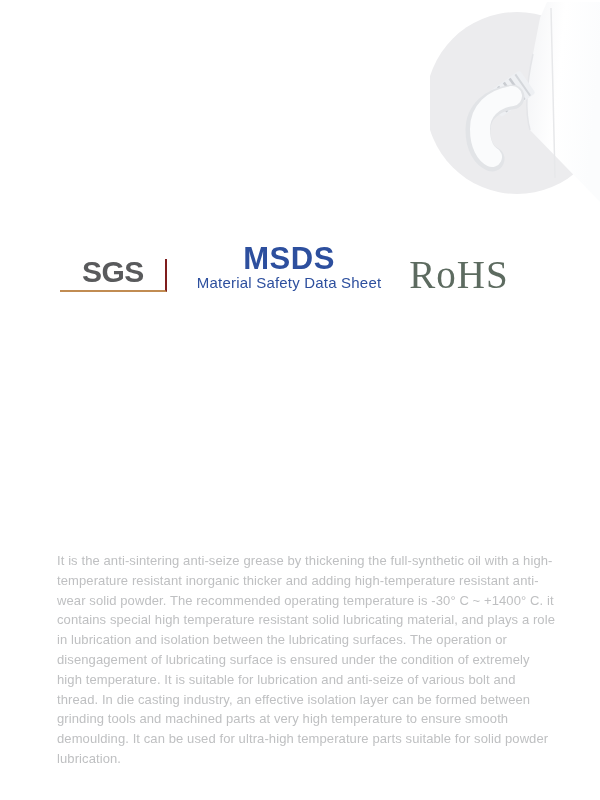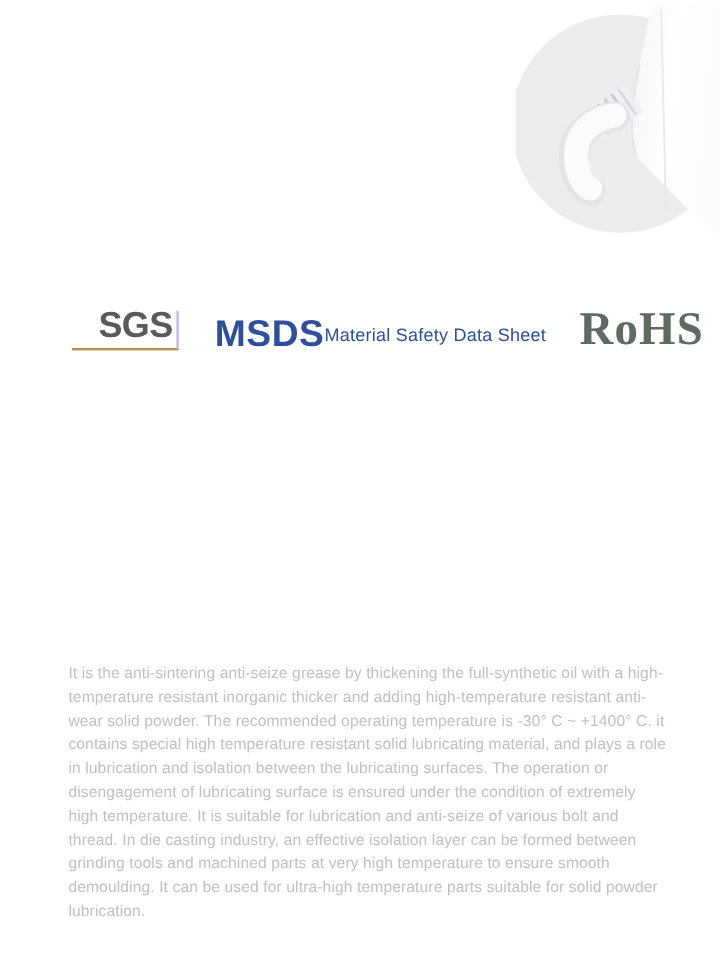--- a/index.html
+++ b/index.html
@@ -25,33 +25,33 @@
     margin:16px 0 0 0; font-style:italic; color:#9c9ea1;
     font-size:21px; line-height:29px; letter-spacing:0.6px; font-weight:500;
   }
 
   
   .cert-row {
     position:absolute; left:60px; top:252px; height:42px;
     display:flex; align-items:flex-end;
   }
   .cert-sgs {
-    border-bottom:2px solid #c18c52; border-right:2px solid #c4b5fd;
-    padding:0 3px 4px 22px; margin-bottom:2px;
+    border-bottom:2px solid #c18c52; border-right:2px solid #7f1d1d;
+    padding:0 21px 4px 22px; margin-bottom:2px;
   }
   .cert-sgs .sgs-text {
     font-size:30px; font-weight:700; color:#595a5c; letter-spacing:-0.5px; line-height:26px;
   }
-  .cert-msds { margin-left:30px; display:flex; flex-direction:row; align-items:center; margin-bottom:3px; }
+  .cert-msds { margin-left:30px; display:flex; flex-direction:column; align-items:center; margin-bottom:3px; }
   .msds-main { font-size:31px; font-weight:700; color:#2d4f9e; letter-spacing:0.5px; line-height:26px; }
   .msds-sub  { font-size:15px;  font-weight:400; color:#2d4f9e; letter-spacing:0.2px; margin-top:2px; white-space:nowrap; }
   .cert-rohs { margin-left:28px; margin-bottom:2px; }
   .rohs-text {
     font-family:"Liberation Serif", serif; font-size:39px; line-height:32px;
-    color:#5d6b60; letter-spacing:1px; font-weight:700;
+    color:#5d6b60; letter-spacing:1px; font-weight:400;
   }
 
   
   .desc-cn {
     position:absolute; left:57px; top:316px; width:492px; margin:0;
     font-size:19.5px; line-height:27.6px; letter-spacing:0.15px;
     color:#3d3e40; font-weight:500; text-align:justify;
   }
   .desc-en {
     position:absolute; left:57px; top:551px; width:498px; margin:0;

